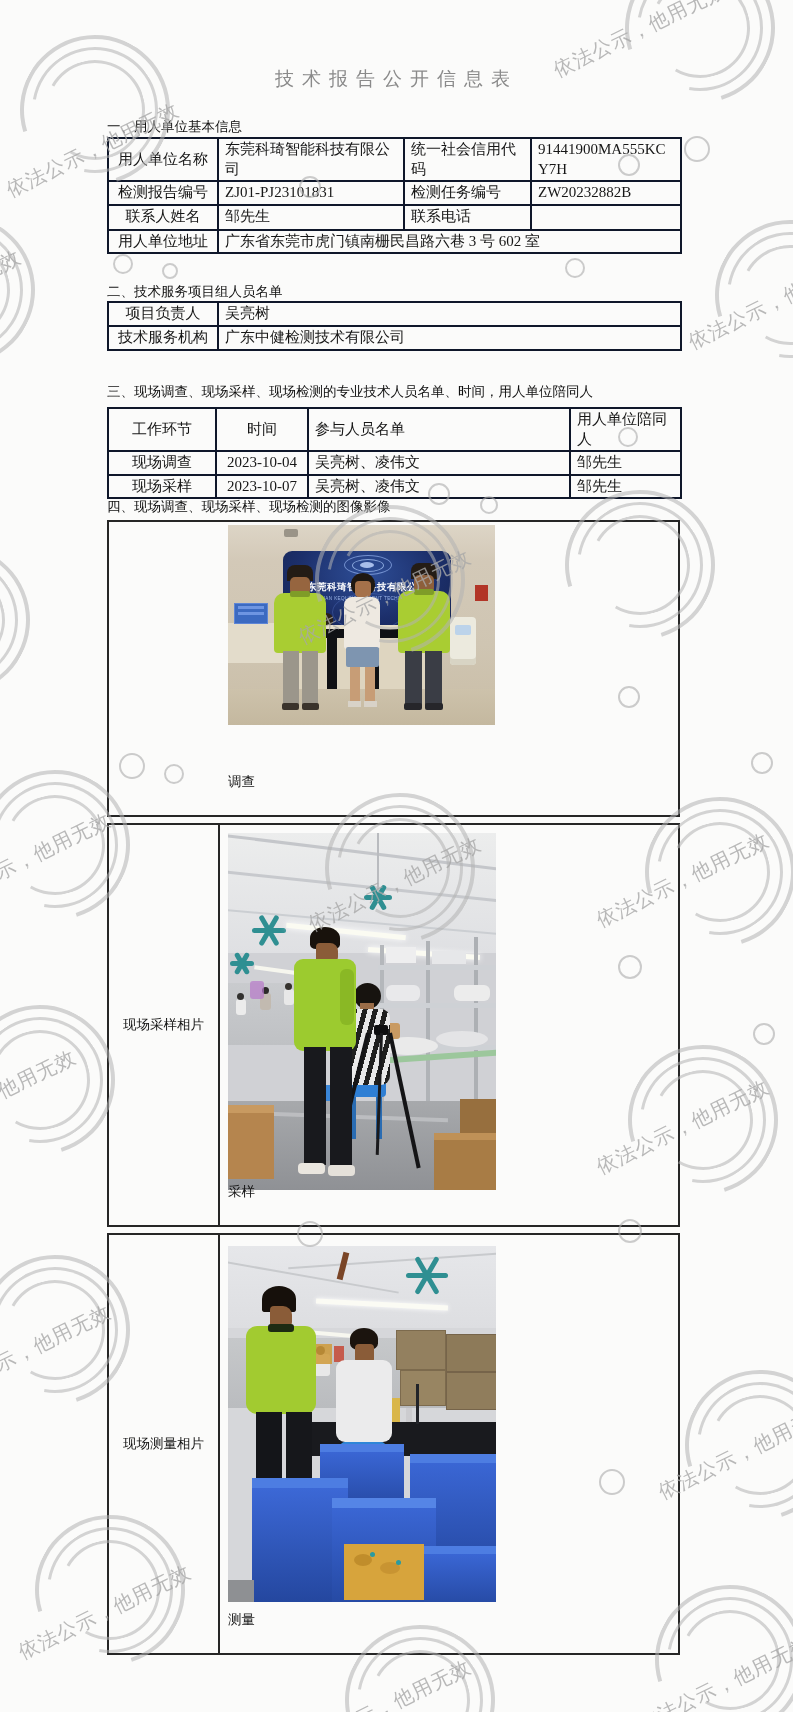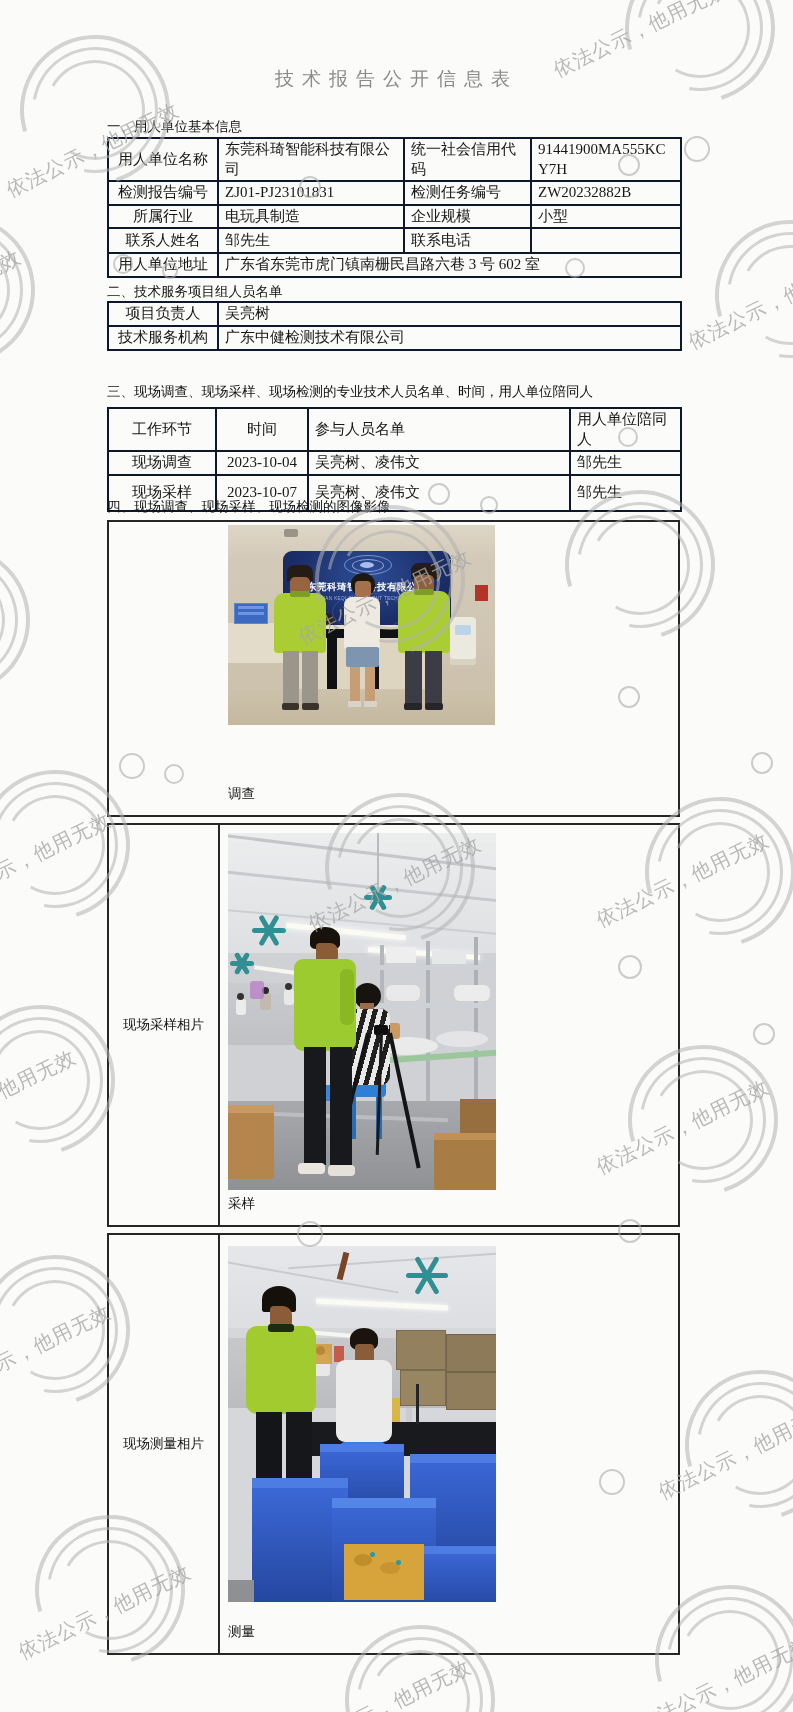--- a/index.html
+++ b/index.html
@@ -12,21 +12,21 @@
   table{border-collapse:collapse;table-layout:fixed;position:absolute;left:107px;z-index:2;background:transparent;}
   td{border:2px solid #0f172a;font-size:15px;padding:1px 6px;line-height:1.3;
      overflow:hidden;vertical-align:middle;word-break:break-all;}
   td.lab{text-align:center;padding:1px 2px;}
   td.ctr{text-align:center;}
   
   .prow{position:absolute;left:107px;width:573px;border:2px solid #262626;box-sizing:border-box;z-index:2;background:transparent;}
   .labelcell{position:absolute;left:0;top:0;bottom:0;width:109px;border-right:2px solid #262626;
              display:flex;align-items:center;justify-content:center;font-size:13.5px;}
   .photocell{position:absolute;left:111px;top:0;right:0;bottom:0;}
-  .caption{position:absolute;left:8px;bottom:12px;font-size:13.5px;}
+  .caption{position:absolute;left:8px;bottom:24px;font-size:13.5px;}
   .photo{position:absolute;overflow:hidden;background:#bbb;}
   
   .wm{position:absolute;inset:0;z-index:30;pointer-events:none;}
   .seal{position:absolute;width:150px;height:150px;}
   .ring{position:absolute;border-radius:50%;border:4px solid rgba(178,178,178,.55);}
   .r1{inset:0;border-bottom-color:transparent;transform:rotate(28deg);}
   .r2{inset:12px;border-left-color:transparent;transform:rotate(-35deg);border-width:3.5px;}
   .r3{inset:25px;border-bottom-color:transparent;transform:rotate(75deg);border-width:3px;}
   .wmt{position:absolute;white-space:nowrap;font-size:20px;letter-spacing:1px;
        color:rgba(168,168,168,.8);transform:rotate(-26deg);transform-origin:left center;}
@@ -60,26 +60,20 @@
       <td>东莞科琦智能科技有限公司</td>
       <td>统一社会信用代码</td>
       <td>91441900MA555KCY7H</td>
     </tr>
     <tr style="height:22px">
       <td class="lab">检测报告编号</td>
       <td>ZJ01-PJ23101831</td>
       <td>检测任务编号</td>
       <td>ZW20232882B</td>
     </tr>
-    <tr style="height:22px">
-      <td class="lab">所属行业</td>
-      <td>电玩具制造</td>
-      <td>企业规模</td>
-      <td>小型</td>
-    </tr>
     <tr style="height:25px">
       <td class="lab">联系人姓名</td>
       <td>邹先生</td>
       <td>联系电话</td>
       <td></td>
     </tr>
     <tr style="height:16px">
       <td class="lab">用人单位地址</td>
       <td colspan="3">广东省东莞市虎门镇南栅民昌路六巷 3 号 602 室</td>
     </tr>
@@ -120,21 +114,21 @@
       <td class="ctr">时间</td>
       <td>参与人员名单</td>
       <td>用人单位陪同人</td>
     </tr>
     <tr style="height:23px">
       <td class="ctr">现场调查</td>
       <td class="ctr">2023-10-04</td>
       <td>吴亮树、凌伟文</td>
       <td>邹先生</td>
     </tr>
-    <tr style="height:36px">
+    <tr style="height:23px">
       <td class="ctr">现场采样</td>
       <td class="ctr">2023-10-07</td>
       <td>吴亮树、凌伟文</td>
       <td>邹先生</td>
     </tr>
   </tbody>
     </table>
 
   <div class="sec-h" style="top:498px">四、现场调查、现场采样、现场检测的图像影像</div>
 

